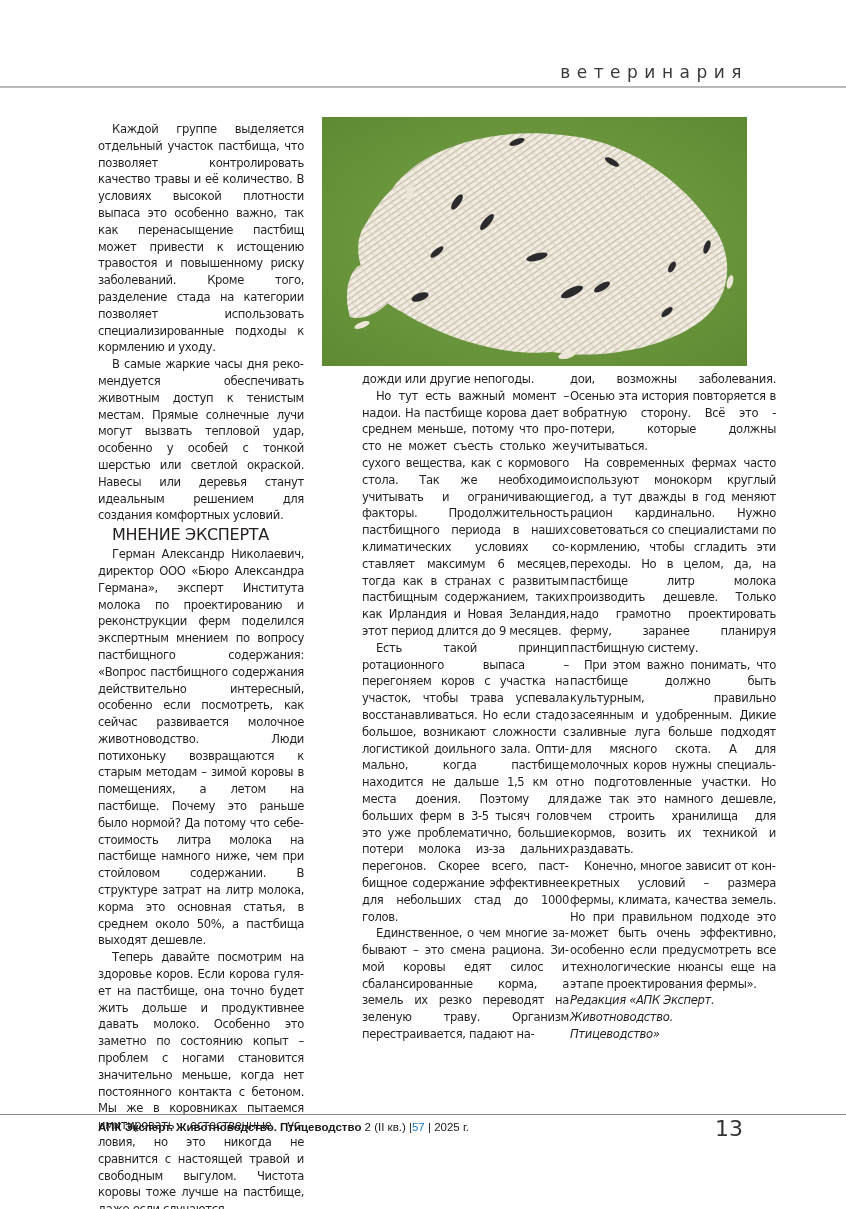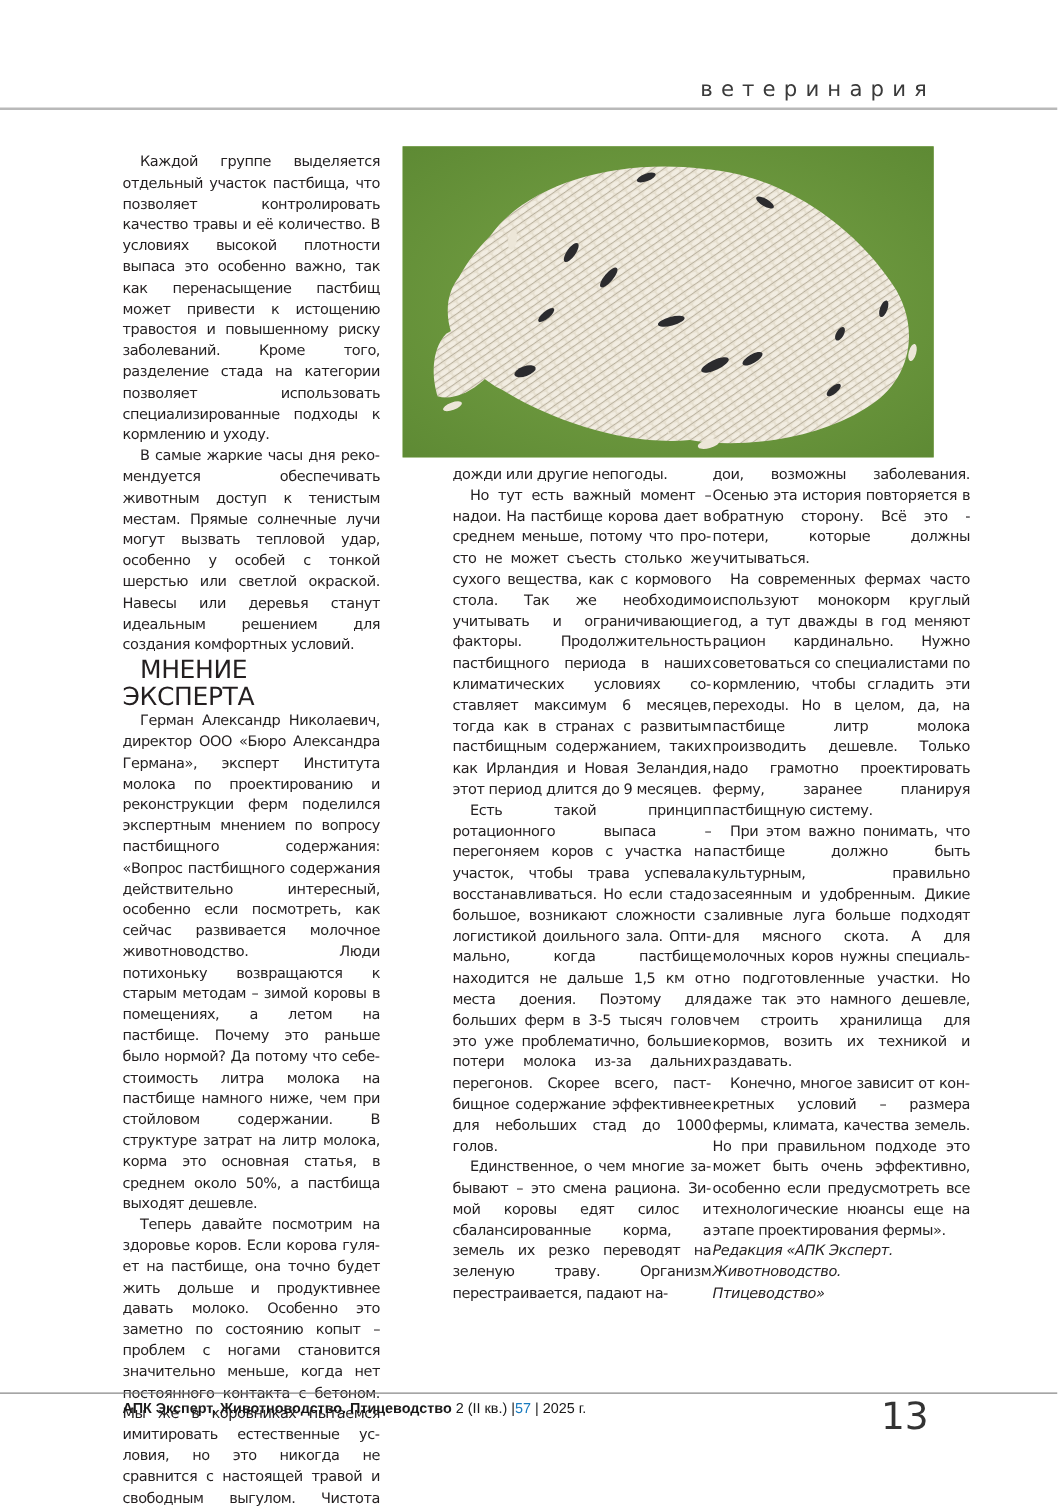--- a/index.html
+++ b/index.html
@@ -16,31 +16,31 @@
   .photo svg { display: block; width: 100%; height: 100%; }
 
   .col { position: absolute; font-size: 11.6px; line-height: 16.8px; text-align: justify;
     hyphens: manual; color: #231f20; font-family: "DejaVu Sans", sans-serif; }
   .col p { margin: 0; text-indent: 14px; }
   .col p.cont { text-indent: 0; }
   .col1 { left: 98px; top: 121px; width: 206px; letter-spacing: -0.35px; }
   .col2 { left: 321px; top: 371px; width: 207px; letter-spacing: -0.35px; margin-left: 41px; }
   .col3 { left: 570px; top: 371px; width: 206px; letter-spacing: -0.35px; }
 
-  .subhead { font-size: 20px; line-height: 22px; margin: 6px 0 8px 0; text-indent: 0;
+  .subhead { font-size: 16px; line-height: 22px; margin: 6px 0 8px 0; text-indent: 0;
     color: #231f20; letter-spacing: -0.3px; font-weight: normal; }
 
   .signature { text-align: left; font-style: italic; text-indent: 0 !important; }
 
   .footer-rule { position: absolute; left: 0; top: 1114px; width: 846px; height: 1px; background: #888888; }
   .footer-text { position: absolute; left: 98px; top: 1121px; font-size: 11.5px;
     font-family: "Liberation Sans", sans-serif; color: #1a1a1a; }
   .footer-text b { font-weight: bold; }
   .footer-issue { color: #1a7bbf; }
-  .page-number { position: absolute; right: 103px; top: 1116px; font-size: 30px;
+  .page-number { position: absolute; right: 103px; top: 1116px; font-size: 22px;
     font-family: "DejaVu Sans", sans-serif; color: #333; font-weight: normal; }
 </style>
 </head>
 <body>
 
 <div class="section-label">ветеринария</div>
 <div class="header-rule"></div>
 
 <div class="photo">
   <svg viewBox="0 0 425 249" preserveAspectRatio="none">

